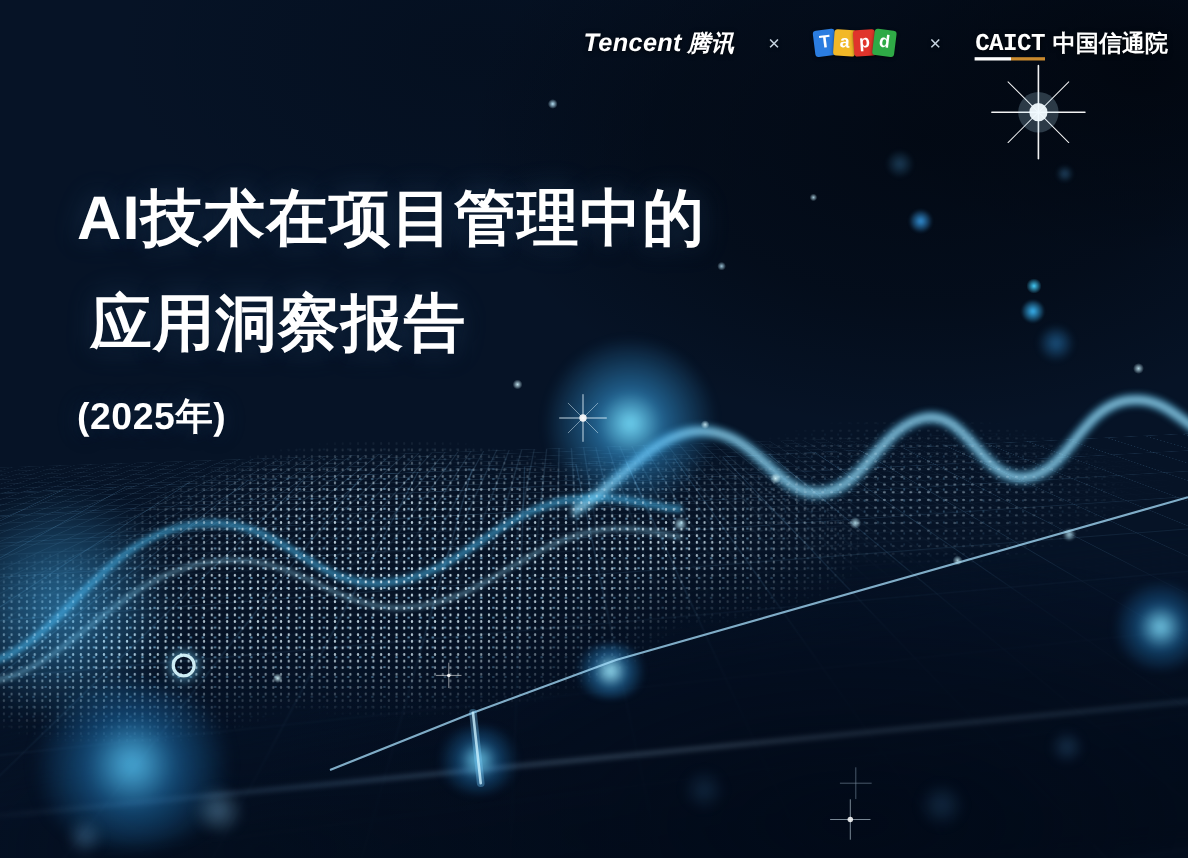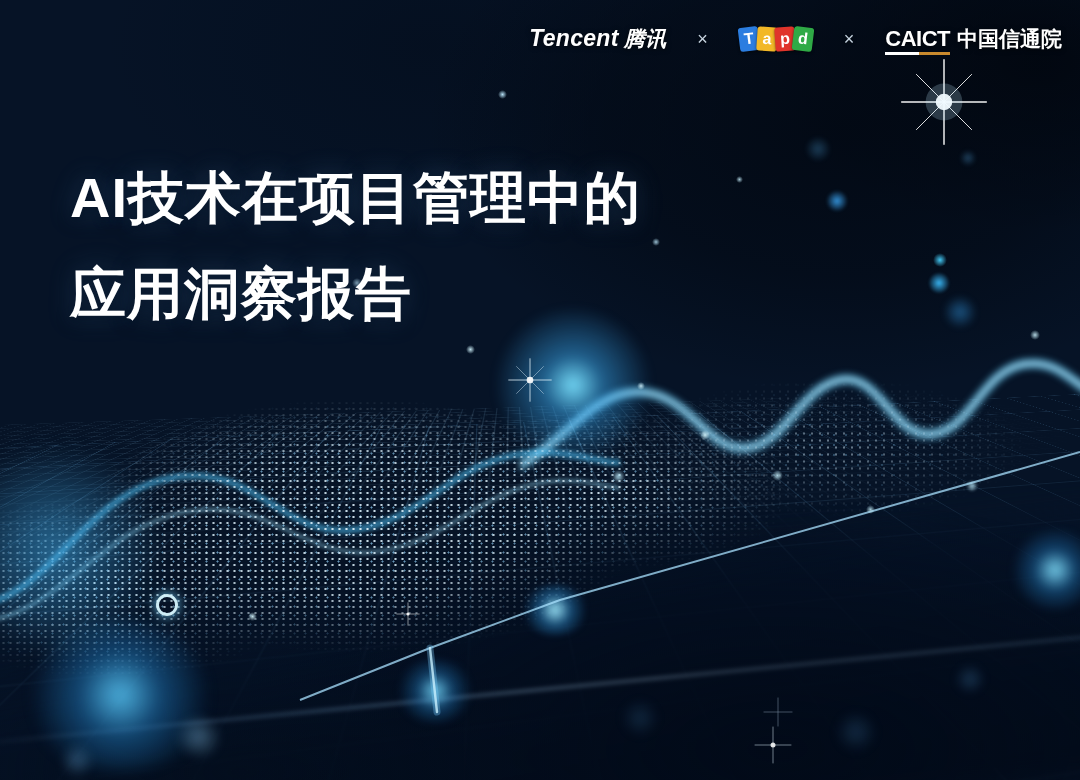--- a/index.html
+++ b/index.html
@@ -112,21 +112,21 @@
   .tile {
     display:flex; align-items:center; justify-content:center;
     width:20px; height:24px; border-radius:3px;
     color:#fff; font-weight:bold; font-size:16px; line-height:1;
     box-shadow:0 1px 3px rgba(0,0,0,.55);
   }
   .tile.t { background:#2b7de0; transform:rotate(-7deg); margin-right:-2px; }
   .tile.a { background:#f2b827; transform:rotate(4deg);  margin-right:-2px; color:#fff; }
   .tile.p { background:#e0342b; transform:rotate(-4deg); margin-right:-2px; }
   .tile.d { background:#2faa46; transform:rotate(7deg); }
-  .logo-caict { display:flex; align-items:center; gap:7px; white-space:nowrap; }
+  .logo-caict { display:flex; align-items:center; gap:7px; white-space:nowrap;font-family:Liberation Mono, monospace; }
   .caict-mark { position:relative; display:inline-block; }
   .caict-mark .letters {
     font-weight:bold; font-size:22px; color:#ffffff; letter-spacing:-.5px;
     text-shadow:0 1px 5px rgba(0,0,0,.7);
   }
   .caict-mark .rule {
     position:absolute; left:0; right:0; bottom:-3px; height:2.6px;
     background:linear-gradient(90deg,#ffffff 0%,#ffffff 52%,#c98a2e 52%,#c98a2e 100%);
   }
   .caict-cn {
@@ -134,21 +134,21 @@
     text-shadow:0 1px 5px rgba(0,0,0,.7);
   }
 
   
   #title-block { position:absolute; left:70px; top:170px; z-index:30; }
   .title-line {
     font-size:56px; font-weight:bold; color:#ffffff; line-height:1.0;
     letter-spacing:1px; white-space:nowrap;
     text-shadow:0 3px 14px rgba(2,14,32,.85), 0 0 26px rgba(110,180,240,.28);
   }
-  #title-line-2 { margin-top:40px; }
+  #title-line-2 { margin-top:40px;margin-left:12px; }
   #subtitle {
     margin-top:34px; font-size:34px; font-weight:bold; color:#ffffff;
     letter-spacing:.5px;
     text-shadow:0 3px 12px rgba(2,14,32,.8), 0 0 20px rgba(110,180,240,.25);
   }
 </style>
 </head>
 <body>
 
 <div id="cover">
@@ -316,15 +316,16 @@
         <span class="letters">CAICT</span>
         <span class="rule"></span>
       </span>
       <span class="caict-cn">中国信通院</span>
     </div>
   </div>
 
   <div id="title-block">
     <div class="title-line" id="title-line-1">AI技术在项目管理中的</div>
     <div class="title-line" id="title-line-2">应用洞察报告</div>
+    <div id="subtitle">(2025年)</div>
   </div>
 
 </div>
 
 </body></html>

